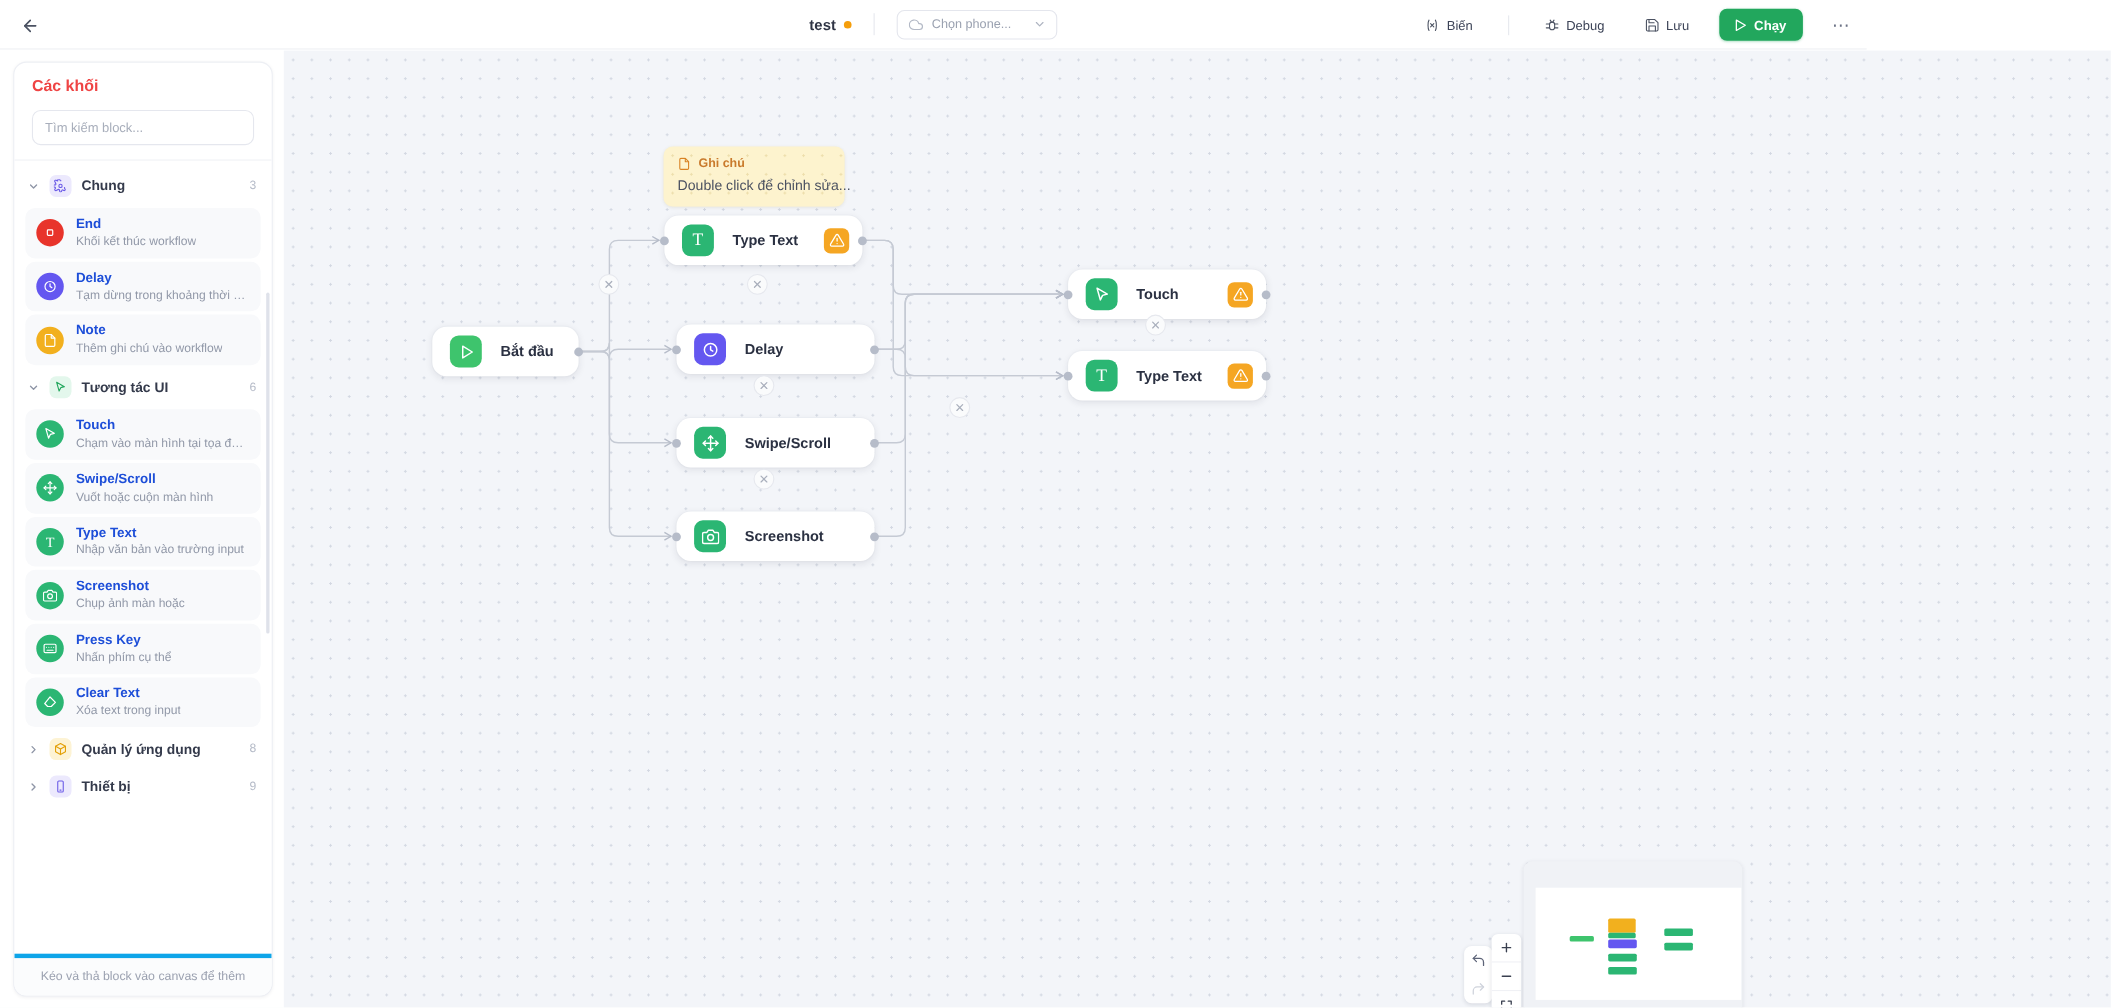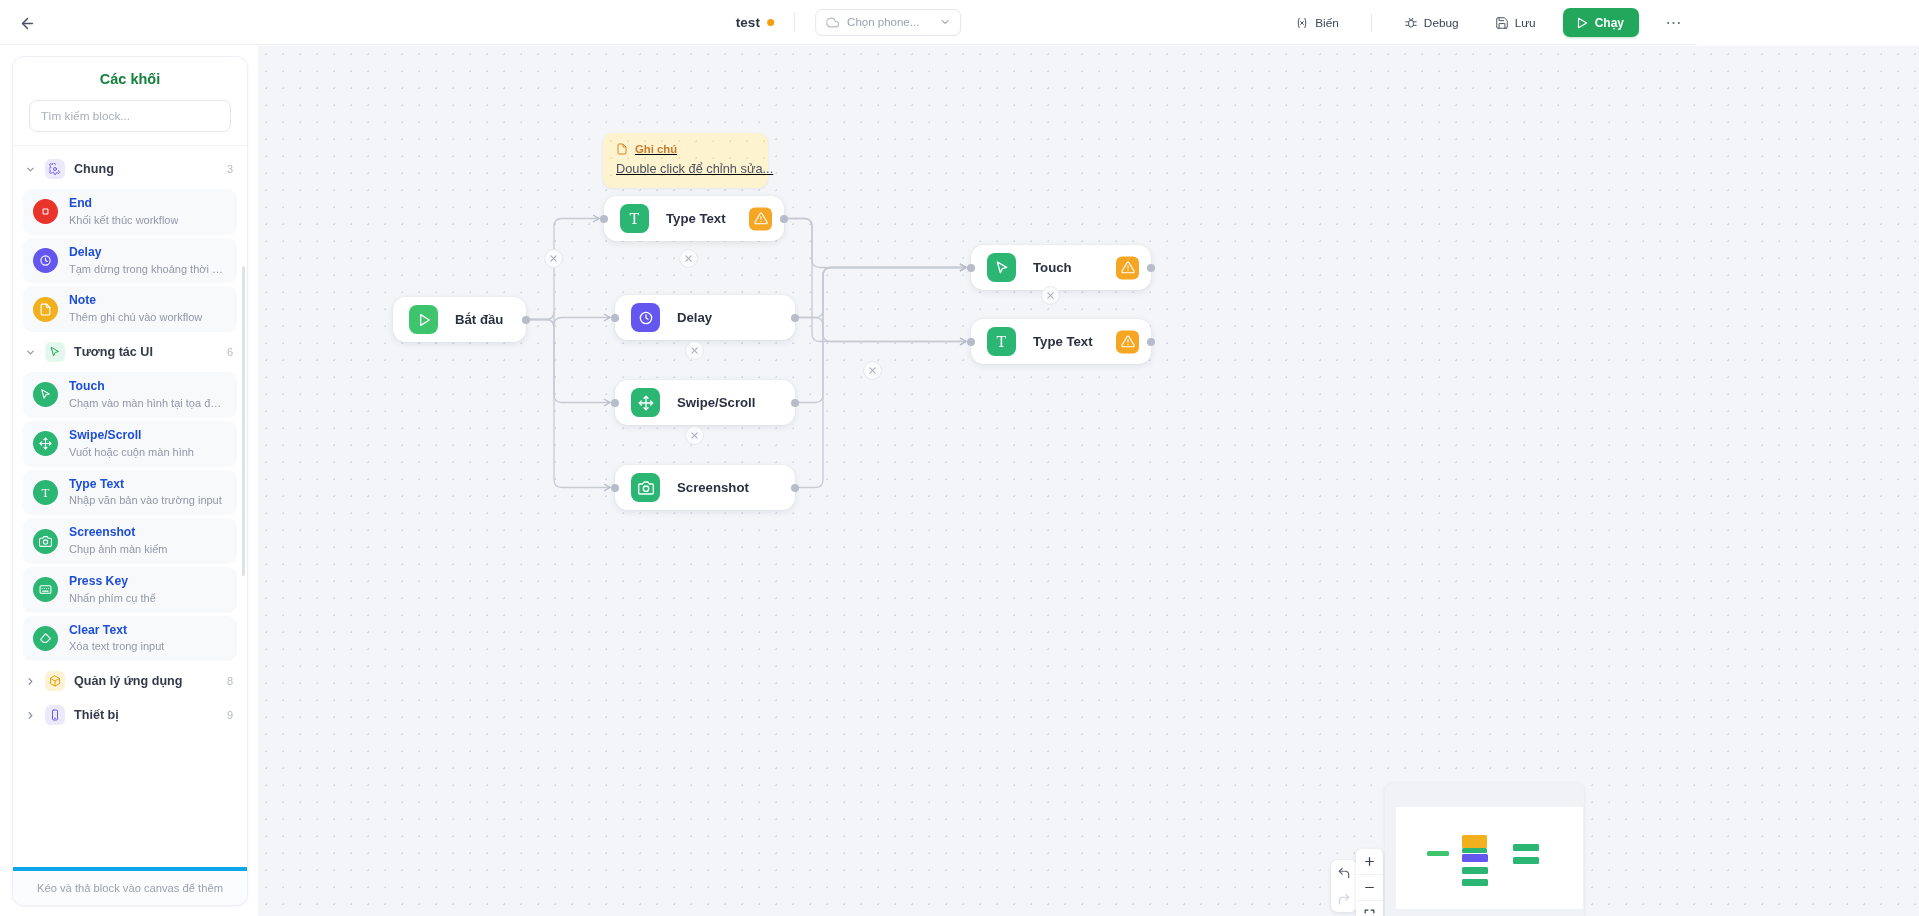--- a/index.html
+++ b/index.html
@@ -74,21 +74,21 @@
   .sidebar {
     position: absolute; left: 12px; top: 56px;
     width: 236px; height: 850px;
     background: #ffffff; border-radius: 12px;
     border: 1px solid #edeff4;
     box-shadow: 0 1px 3px rgba(20,25,40,.05);
     display: flex; flex-direction: column; overflow: hidden;
     z-index: 30;
   }
   .sb-head { padding: 14px 16px 13px 16px; }
-  .sb-title { font-size: 14.5px; font-weight: 700; color: #15803d; text-align: center; }
+  .sb-title { font-size: 14.5px; font-weight: 700; color: #ef4444; }
   .sb-searchwrap { padding: 0 16px 13px 16px; }
   .sb-search {
     width: 100%; height: 32px; border: 1px solid #e5e7ee;
     border-radius: 8px; padding: 0 11px; font-size: 11.8px;
     color: #4b5161; font-family: inherit; outline: none; background: #fff;
   }
   .sb-search::placeholder { color: #a8aebb; }
   .sb-body {
     flex: 1; overflow: hidden; position: relative;
     border-top: 1px solid #f0f2f6;
@@ -405,21 +405,21 @@
         </div>
         <div class="blk">
           <span class="blk-ic" style="background: rgb(43, 182, 115);">
             <svg width="13" height="13" viewBox="0 0 24 24" fill="none" stroke="#fff" stroke-width="2" stroke-linecap="round" stroke-linejoin="round">
               <path d="M23 19a2 2 0 0 1-2 2H3a2 2 0 0 1-2-2V8a2 2 0 0 1 2-2h4l2-3h6l2 3h4a2 2 0 0 1 2 2z"></path>
               <circle cx="12" cy="13" r="4"></circle>
             </svg>
           </span>
           <div class="blk-tx">
             <div class="blk-nm">Screenshot</div>
-            <div class="blk-ds">Chụp ảnh màn kiếm</div>
+            <div class="blk-ds">Chụp ảnh màn hoặc</div>
           </div>
         </div>
         <div class="blk">
           <span class="blk-ic" style="background: rgb(43, 182, 115);">
             <svg width="13" height="13" viewBox="0 0 24 24" fill="none" stroke="#fff" stroke-width="2" stroke-linecap="round" stroke-linejoin="round">
               <rect x="2" y="5" width="20" height="14" rx="2"></rect>
               <line x1="6" y1="10" x2="6" y2="10"></line>
               <line x1="10" y1="10" x2="10" y2="10"></line>
               <line x1="14" y1="10" x2="14" y2="10"></line>
               <line x1="18" y1="10" x2="18" y2="10"></line>
@@ -494,21 +494,21 @@
         <path d="M537,356.5 H557 Q565,356.5 565,348.5 V229.5 Q565,221.5 573,221.5 H708" fill="none" stroke="#c5cad4" stroke-width="1.3"></path>
         <path d="M702,218 L708,221.5 L702,225" fill="none" stroke="#b6bcc9" stroke-width="1.3"></path>
         <path d="M537,441.5 H557 Q565,441.5 565,433.5 V229.5 Q565,221.5 573,221.5 H708" fill="none" stroke="#c5cad4" stroke-width="1.3"></path>
         <path d="M702,218 L708,221.5 L702,225" fill="none" stroke="#b6bcc9" stroke-width="1.3"></path>
         <path d="M526,172.5 H546 Q554,172.5 554,180.5 V287.5 Q554,295.5 562,295.5 H708" fill="none" stroke="#c5cad4" stroke-width="1.3"></path>
         <path d="M702,292 L708,295.5 L702,299" fill="none" stroke="#b6bcc9" stroke-width="1.3"></path>
         <path d="M537,271.5 H557 Q565,271.5 565,279.5 V287.5 Q565,295.5 573,295.5 H708" fill="none" stroke="#c5cad4" stroke-width="1.3"></path>
         <path d="M702,292 L708,295.5 L702,299" fill="none" stroke="#b6bcc9" stroke-width="1.3"></path>
       </svg>
 
-    <div class="note-node" id="note-node" style="left: 345px; top: 87px; width: 165px; text-decoration: underline;">
+    <div class="note-node" id="note-node" style="left: 345px; top: 87px; width: 165px;">
       <div class="note-hd">
         <svg width="12" height="12" viewBox="0 0 24 24" fill="none" stroke="#d98324" stroke-width="2" stroke-linejoin="round">
           <path d="M14 2H6a2 2 0 0 0-2 2v16a2 2 0 0 0 2 2h12a2 2 0 0 0 2-2V8z"></path>
             <polyline points="14 2 14 8 20 8"></polyline>
         </svg>
         <span class="note-lb">Ghi chú</span>
       </div>
       <div class="note-bd">Double click để chỉnh sửa...</div>
     </div>
 

